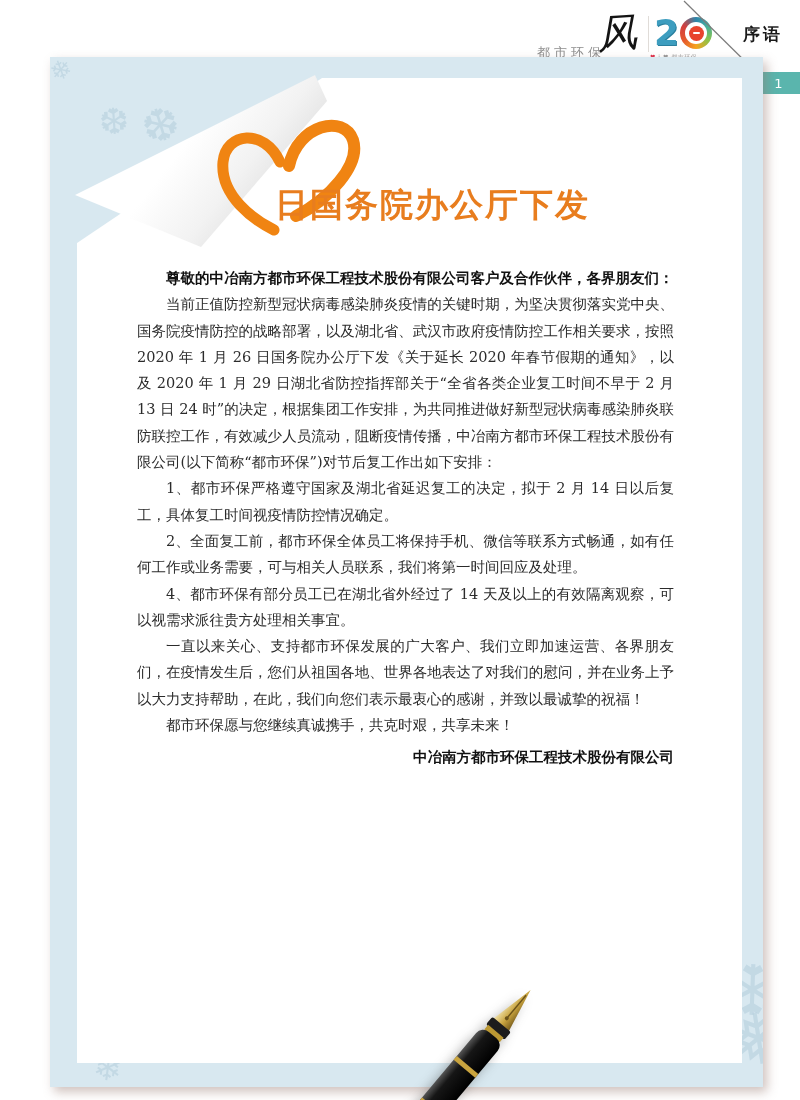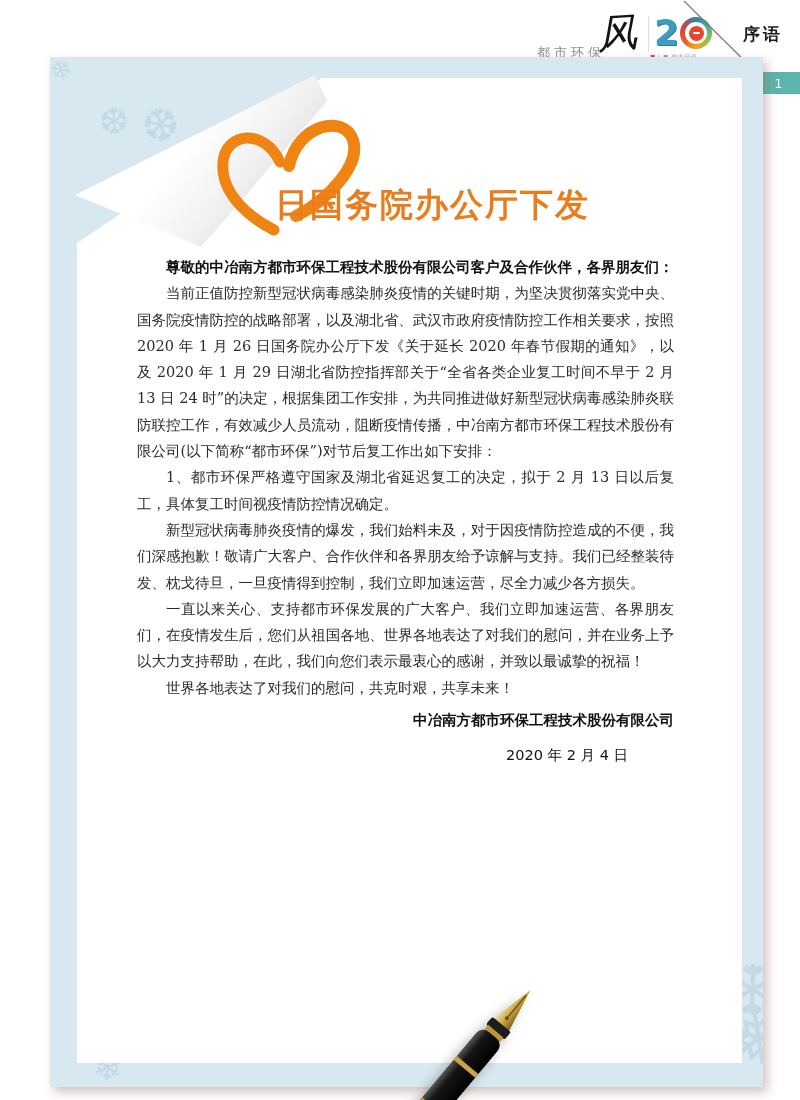--- a/index.html
+++ b/index.html
@@ -89,21 +89,21 @@
     font-size:33px;font-weight:bold;letter-spacing:2px;color:#e87d1e;
     white-space:nowrap;
   }
   .letter-body{
     position:absolute;left:87px;top:196px;width:537px;z-index:4;
     font-family:"DejaVu Serif","Liberation Serif",serif;
     font-size:14.5px;line-height:26.3px;color:#2b2b2b;text-align:justify;
   }
   .letter-body .salutation{
     font-family:"DejaVu Sans","Liberation Sans",sans-serif;
-    font-weight:bold;margin:1px 0 0 0;color:#111;
+    font-weight:bold;margin:12px 0 0 0;color:#111;
   }
   .letter-body p{margin:0;text-indent:2em;}
   .letter-body .signature{
     font-family:"DejaVu Sans","Liberation Sans",sans-serif;
     font-weight:bold;text-align:right;text-indent:0;margin-top:6px;color:#111;
   }
   .letter-body .sign-date{
     text-align:right;text-indent:0;padding-right:46px;margin-top:9px;
     font-family:"DejaVu Sans","Liberation Sans",sans-serif;color:#111;
   }
@@ -186,26 +186,26 @@
   <svg class="heart-logo" width="150" height="142" viewBox="0 0 150 140">
     <path d="M68 54 C52 20 14 24 11 54 C8 88 42 112 62 122" fill="none" stroke="#f08412" stroke-width="11" stroke-linecap="round"></path>
     <path d="M77 58 C86 16 132 6 141 32 C149 57 116 92 84 108" fill="none" stroke="#f08412" stroke-width="12" stroke-linecap="round"></path>
   </svg>
 
   <div class="letter-title">日国务院办公厅下发</div>
 
   <div class="letter-body">
     <p class="salutation">尊敬的中冶南方都市环保工程技术股份有限公司客户及合作伙伴，各界朋友们：</p>
     <p>当前正值防控新型冠状病毒感染肺炎疫情的关键时期，为坚决贯彻落实党中央、国务院疫情防控的战略部署，以及湖北省、武汉市政府疫情防控工作相关要求，按照 2020 年 1 月 26 日国务院办公厅下发《关于延长 2020 年春节假期的通知》，以及 2020 年 1 月 29 日湖北省防控指挥部关于“全省各类企业复工时间不早于 2 月 13 日 24 时”的决定，根据集团工作安排，为共同推进做好新型冠状病毒感染肺炎联防联控工作，有效减少人员流动，阻断疫情传播，中冶南方都市环保工程技术股份有限公司(以下简称“都市环保”)对节后复工作出如下安排：</p>
-    <p>1、都市环保严格遵守国家及湖北省延迟复工的决定，拟于 2 月 13 日以后复工，具体复工时间视疫情防控情况确定。</p>
-    <p>新型冠状病毒肺炎疫情的爆发，我们始料未及，对于因疫情防控造成的不便，我们深感抱歉！敬请广大客户、合作伙伴和各界朋友给予谅解与支持。我们已经整装待发、枕戈待旦，一旦疫情得到控制，我们立即加速运营，尽全力减少各方损失。</p>
+    <p>1、都市环保严格遵守国家及湖北省延迟复工的决定，拟于 2 月 14 日以后复工，具体复工时间视疫情防控情况确定。</p>
+    <p>2、全面复工前，都市环保全体员工将保持手机、微信等联系方式畅通，如有任何工作或业务需要，可与相关人员联系，我们将第一时间回应及处理。</p>
+    <p>4、都市环保有部分员工已在湖北省外经过了 14 天及以上的有效隔离观察，可以视需求派往贵方处理相关事宜。</p>
     <p>一直以来关心、支持都市环保发展的广大客户、我们立即加速运营、各界朋友们，在疫情发生后，您们从祖国各地、世界各地表达了对我们的慰问，并在业务上予以大力支持帮助，在此，我们向您们表示最衷心的感谢，并致以最诚挚的祝福！</p>
-    <p>世界各地表达了对我们的慰问，共克时艰，共享未来！</p>
+    <p>都市环保愿与您继续真诚携手，共克时艰，共享未来！</p>
     <p class="signature">中冶南方都市环保工程技术股份有限公司</p>
-    <p class="sign-date">2020 年 2 月 4 日</p>
   </div>
 </div>
 
 <svg class="pen" width="220" height="120" viewBox="0 0 220 120" style="overflow:visible">
   <defs>
     <linearGradient id="nibGrad" x1="0" y1="0" x2="1" y2="0">
       <stop offset="0" stop-color="#efe0a8"></stop>
         <stop offset=".5" stop-color="#c9a43f"></stop>
         <stop offset="1" stop-color="#74591a"></stop>
     </linearGradient>

